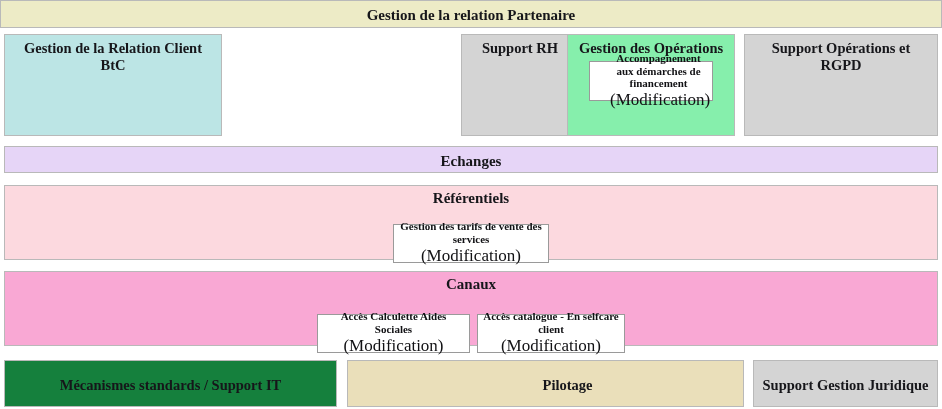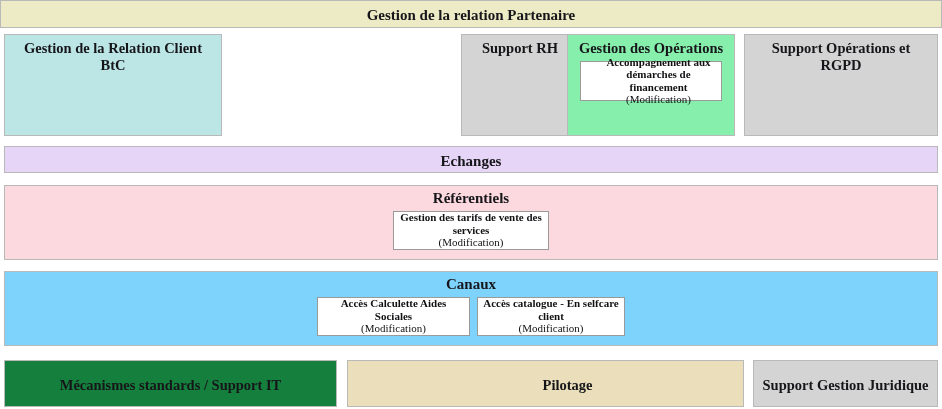--- a/index.html
+++ b/index.html
@@ -53,21 +53,21 @@
     justify-content:center;
   }
   .card-name{
     font-weight:bold;
     font-size:11px;
     line-height:1.15;
     color:#111114;
   }
   .card-mod{
     font-weight:normal;
-    font-size:11px;
+    font-size:17px;
     line-height:1.2;
     color:#111114;
   }
 </style>
 </head>
 <body>
 
 <div class="canvas">
 
   <div class="blk band" style="left: 0px; top: 0px; width: 942px; height: 28px; justify-content: center; background-color: rgb(237, 235, 198);">
@@ -79,48 +79,48 @@
   </div>
 
 
   <div class="blk" style="left: 461px; top: 34px; width: 118px; height: 102px; background-color: rgb(212, 212, 212);">
     <div class="blk-title">Support RH</div>
   </div>
 
   <div class="blk" style="left: 567px; top: 34px; width: 168px; height: 102px; background-color: #86efac;">
     <div class="blk-title">Gestion des Opérations</div>
     <div class="cards">
-      <div class="card" style="width:142px;height:40px;padding-left:20px;">
+      <div class="card" style="width:124px;height:40px;padding-left:20px;">
         <div class="card-name">Accompagnement aux démarches de financement</div>
         <div class="card-mod">(Modification)</div>
       </div>
     </div>
   </div>
 
   <div class="blk" style="left: 744px; top: 34px; width: 194px; height: 102px; background-color: rgb(212, 212, 212);">
     <div class="blk-title">Support Opérations et RGPD</div>
   </div>
 
   <div class="blk band" style="left: 4px; top: 146px; width: 934px; height: 27px; justify-content: center; background-color: rgb(230, 213, 247);">
     <div class="blk-title">Echanges</div>
   </div>
 
   <div class="blk band" style="left: 4px; top: 185px; width: 934px; height: 75px; background-color: rgb(252, 217, 223);">
     <div class="blk-title">Référentiels</div>
-    <div class="cards" style="margin-top:3px;">
+    <div class="cards" style="margin-top:16px;">
       <div class="card" style="width:156px;height:39px;">
         <div class="card-name">Gestion des tarifs de vente des services</div>
         <div class="card-mod">(Modification)</div>
       </div>
     </div>
   </div>
 
-  <div class="blk band" style="left: 4px; top: 271px; width: 934px; height: 75px; background-color: #7dd3fc;">
+  <div class="blk band" style="left: 4px; top: 271px; width: 934px; height: 75px; background-color: #f9a8d4;">
     <div class="blk-title">Canaux</div>
-    <div class="cards" style="margin-top:3px;">
+    <div class="cards" style="margin-top:20px;">
       <div class="card" style="width:153px;height:39px;">
         <div class="card-name">Accès Calculette Aides Sociales</div>
         <div class="card-mod">(Modification)</div>
       </div>
       <div class="card" style="width:148px;height:39px;">
         <div class="card-name">Accès catalogue - En selfcare client</div>
         <div class="card-mod">(Modification)</div>
       </div>
     </div>
   </div>

